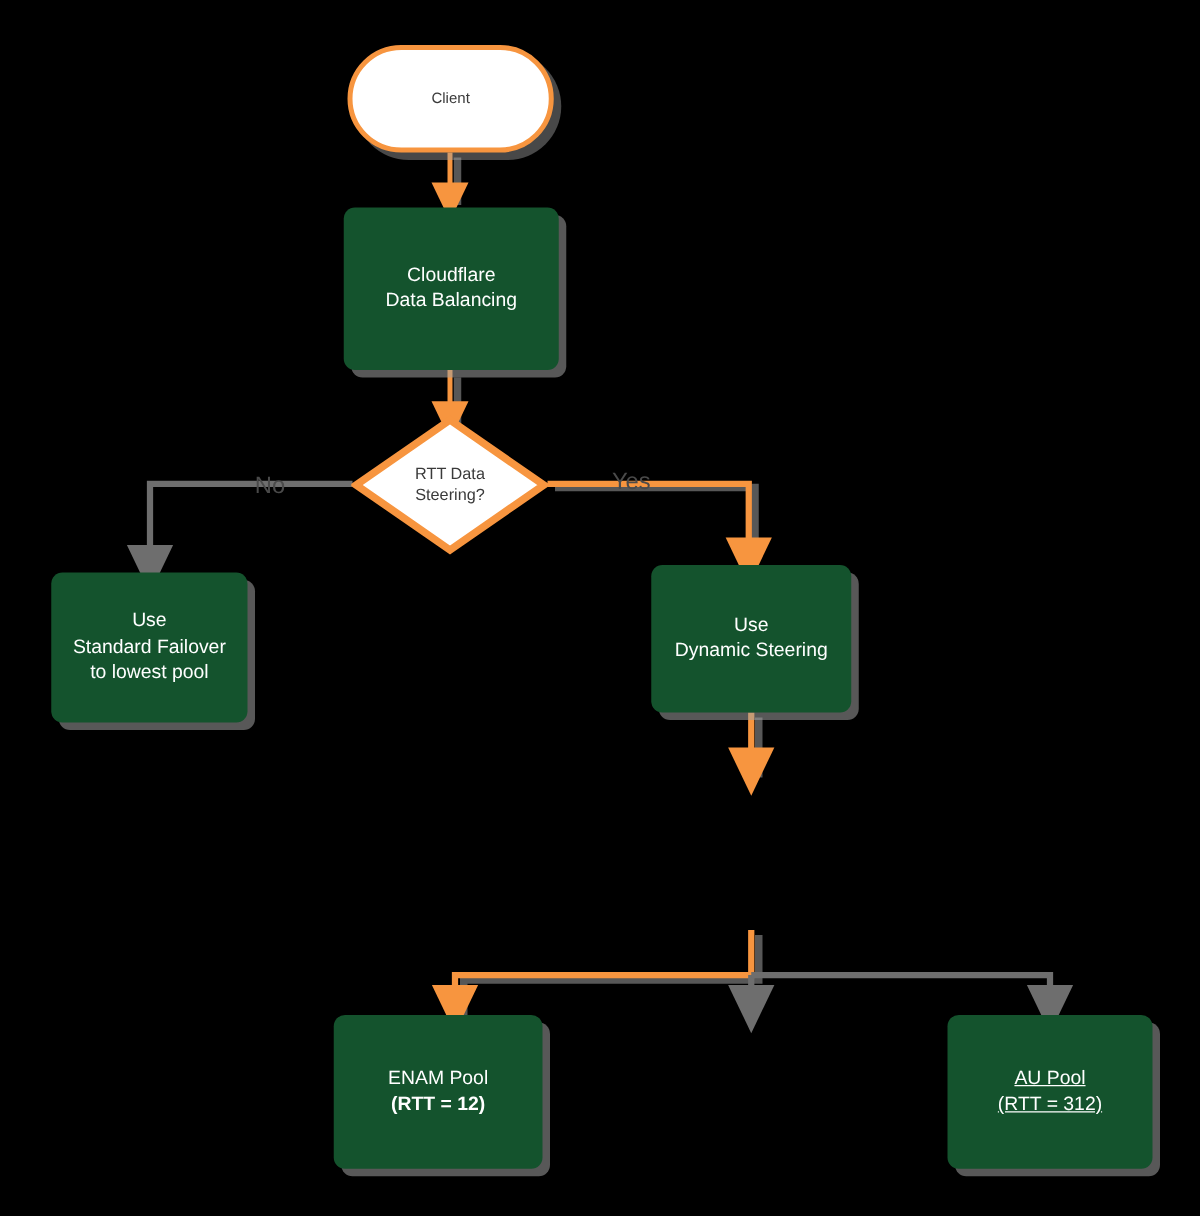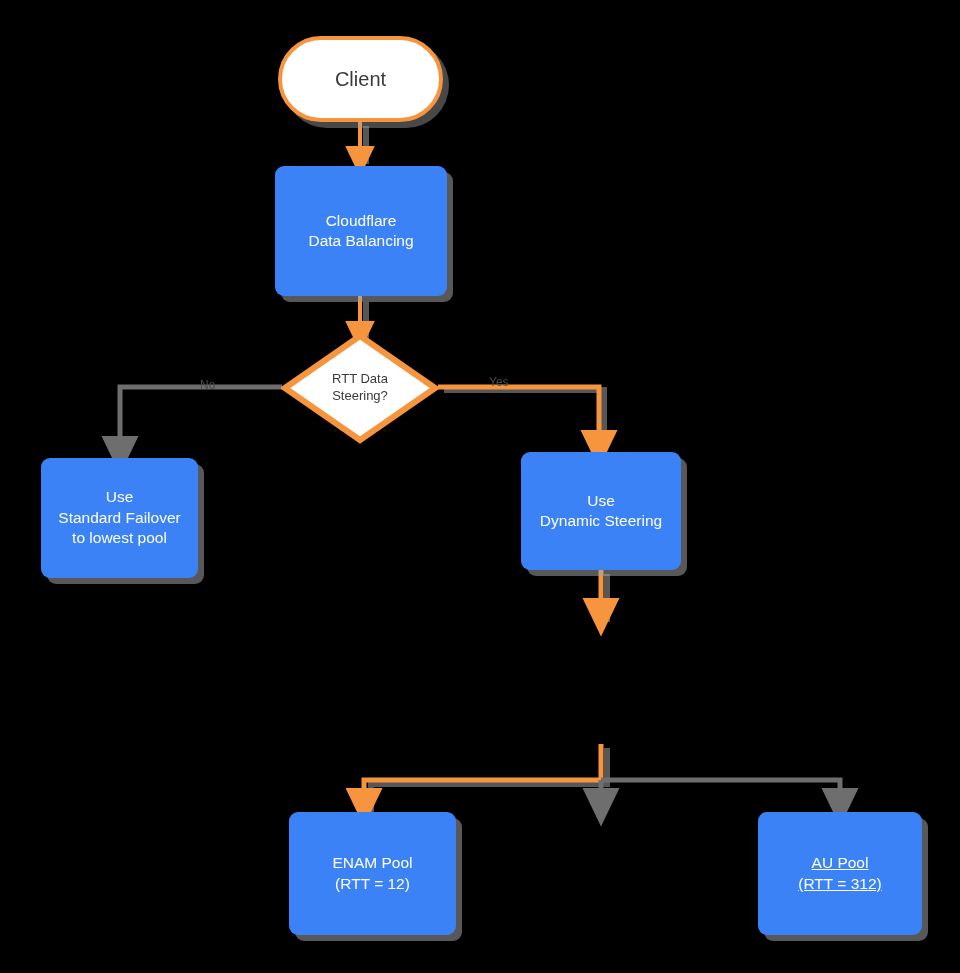--- a/index.html
+++ b/index.html
@@ -27,32 +27,32 @@
   .node {
     position: absolute;
     box-sizing: border-box;
     display: flex;
     align-items: center;
     justify-content: center;
     text-align: center;
     line-height: 1.32;
   }
   .node-fill {
-    background: #3b82f6;
+    background: #14532d;
     border-radius: 9px;
     color: #FFFFFF;
     font-size: 15.5px;
     box-shadow: 6px 6px 0 0 rgba(160,160,160,0.55);
   }
   .node-terminal {
     background: #FFFFFF;
     border: 4px solid #F7953F;
     border-radius: 48px;
     color: #3A3A3A;
-    font-size: 20px;
+    font-size: 12px;
     box-shadow: 6px 6px 0 0 rgba(160,160,160,0.45);
   }
   .diamond-wrap {
     position: absolute;
   }
   .diamond-label {
     position: absolute;
     left: 0; top: 0;
     width: 100%;
     height: 100%;
@@ -61,27 +61,27 @@
     justify-content: center;
     text-align: center;
     color: #3A3A3A;
     font-size: 13px;
     line-height: 1.3;
     pointer-events: none;
   }
   .edge-label {
     position: absolute;
     color: #4A4A4A;
-    font-size: 12px;
+    font-size: 19px;
     background: transparent;
-    text-align: left;
+    text-align: center;
     line-height: 1.1;
   }
   .bold {
-    font-weight: normal;
+    font-weight: bold;
   }
   .nl { display: block; }
 </style>
 </head>
 <body>
 
 <div id="canvas">
 
   <svg width="960" height="973">
     <defs>
@@ -159,21 +159,21 @@
   </div>
 
   <div class="node node-fill" style="left:521px; top:452px; width:160px; height:118px;">
     <span>
       <span class="nl">Use</span>
       <span class="nl">Dynamic Steering</span>
     </span>
   </div>
 
 
-  <div class="node node-fill" style="left:289px; top:812px; width:167px; height:123px;">
+  <div class="node node-fill" style="left:267px; top:812px; width:167px; height:123px;">
     <span>
       <span class="nl">ENAM Pool</span>
       <span class="nl bold">(RTT = 12)</span>
     </span>
   </div>
 
 
   <div class="node node-fill" style="left:758px; top:812px; width:164px; height:123px;text-decoration:underline;">
     <span>
       <span class="nl">AU Pool</span>

